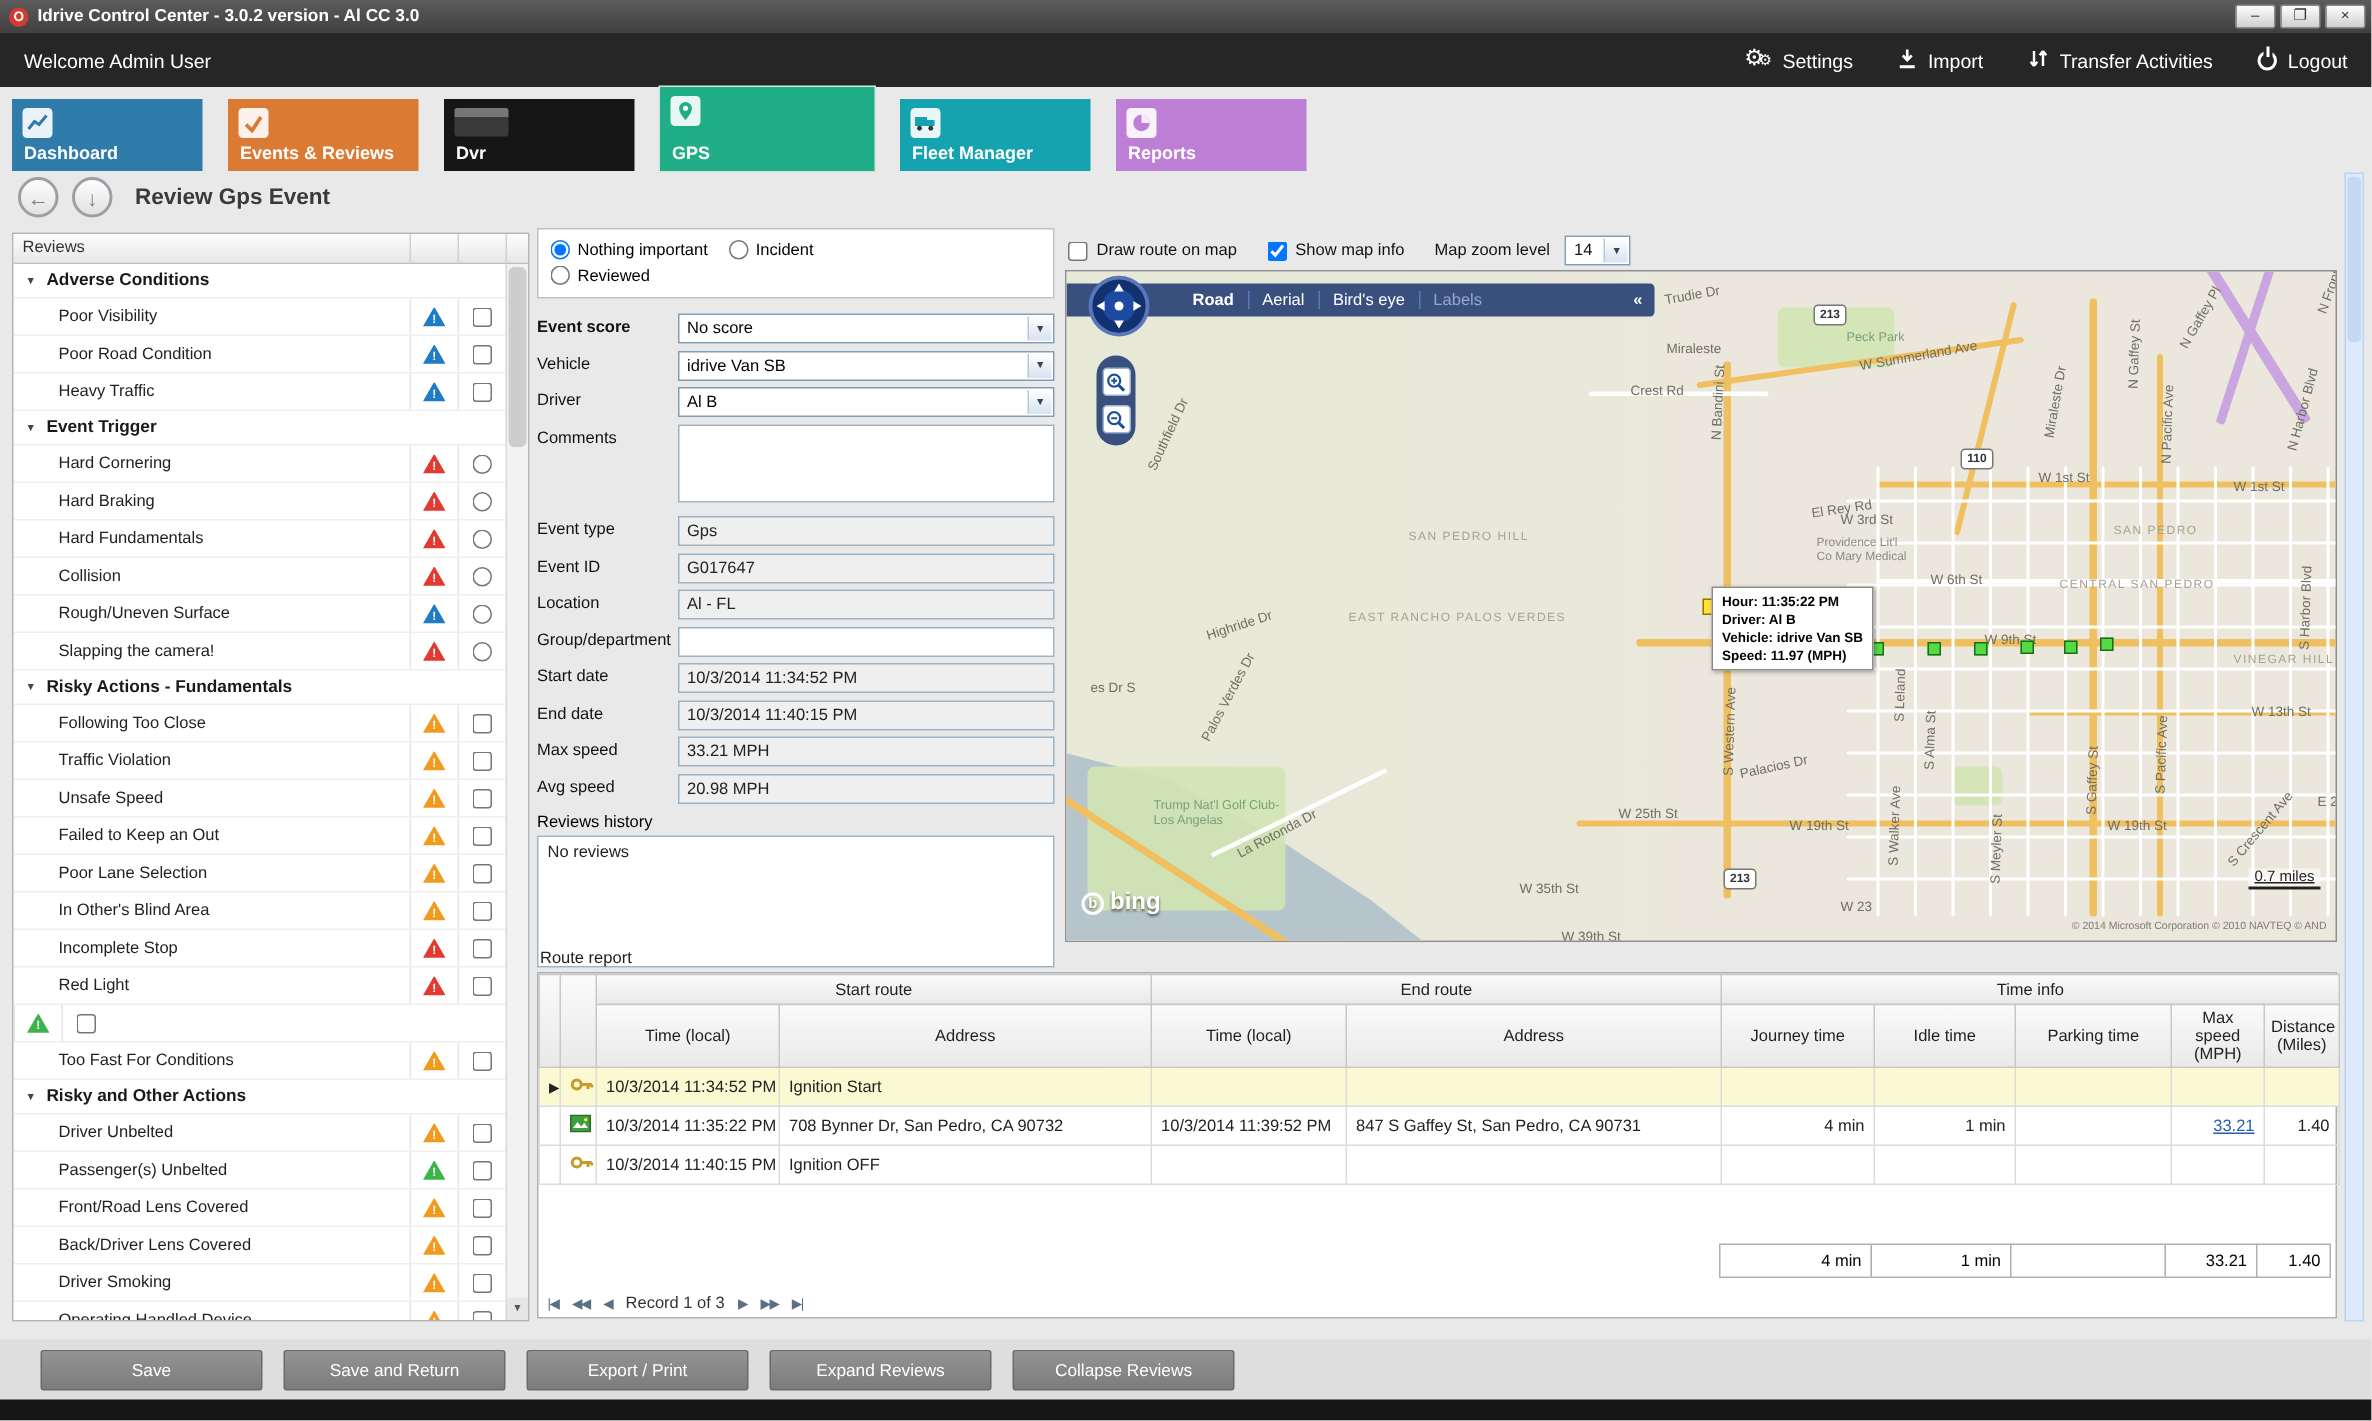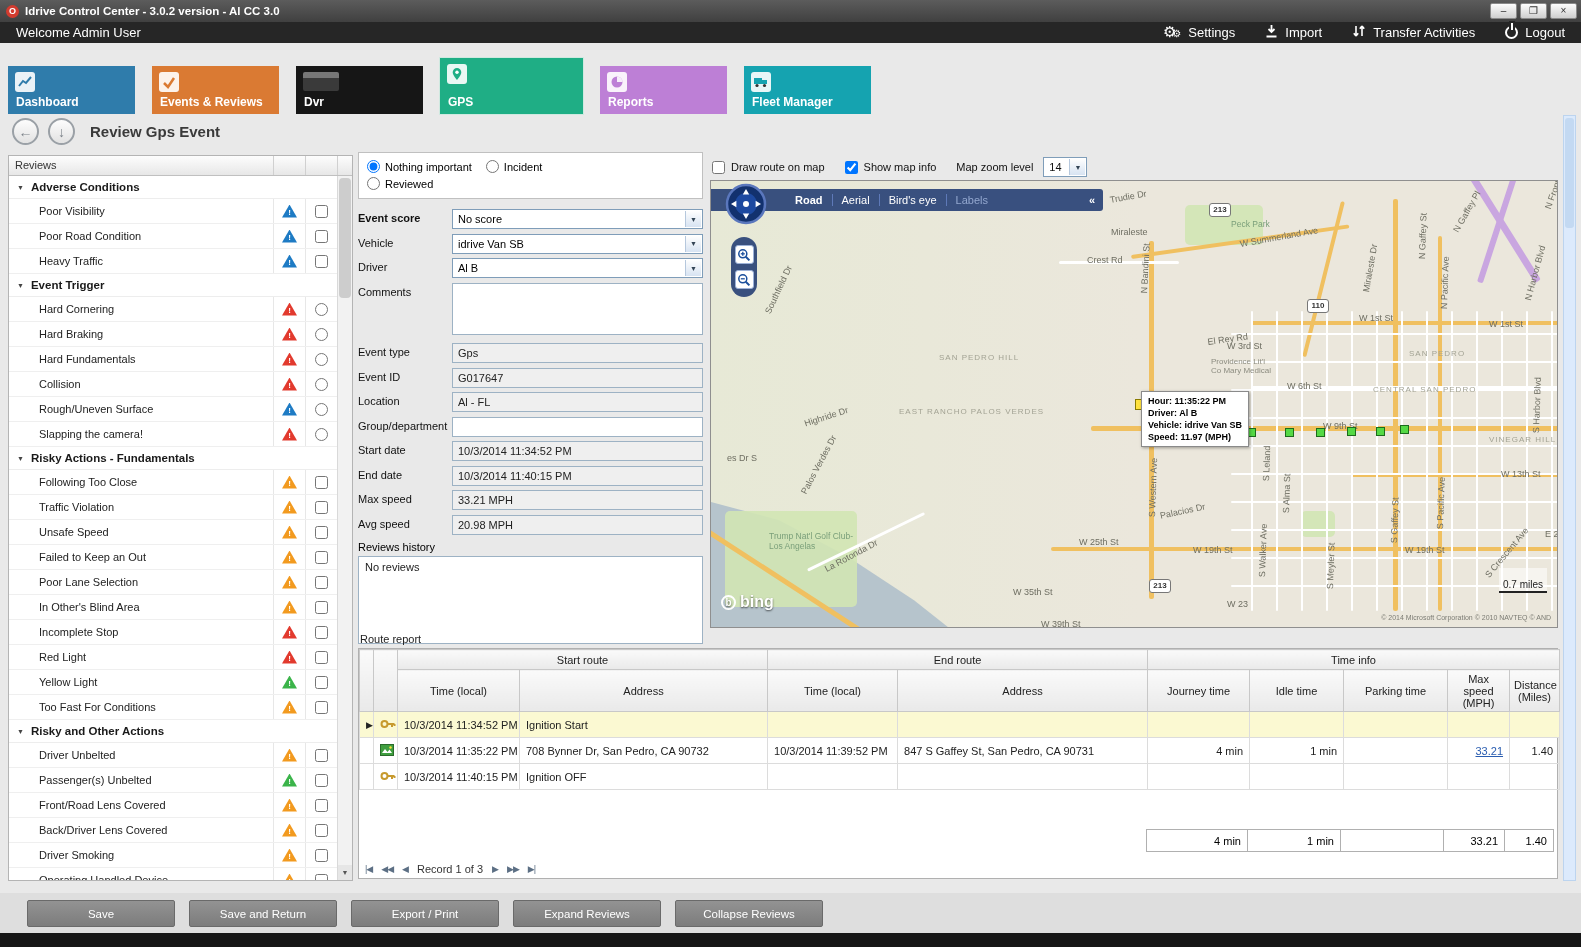--- a/index.html
+++ b/index.html
@@ -10,21 +10,21 @@
   .titlebar { position:absolute; left:0; top:0; width:1581px; height:22px;
     background:linear-gradient(#5c5c5c,#404040); color:#fff; display:flex; align-items:center;
     font-size:11.5px; font-weight:bold; padding:0 4px; }
   .app-logo { width:13px; height:13px; border-radius:50%; background:#d23b2f; color:#fff;
     font-size:9px; font-weight:bold; display:flex; align-items:center; justify-content:center; margin:0 6px 0 2px; }
   .win-controls { margin-left:auto; display:flex; gap:3px; }
   .win-btn { width:27px; height:16px; background:linear-gradient(#fdfdfd,#cfcfcf); border:1px solid #8a8a8a;
     color:#333; font-size:10px; line-height:13px; text-align:center; border-radius:2px; font-weight:normal; }
 
   
-  .menubar { position:absolute; left:0; top:22px; width:1581px; height:21px; background:#262626;
+  .menubar { position:absolute; left:0; top:22px; width:1581px; height:36px; background:#262626;
     color:#fff; display:flex; align-items:center; font-size:13px; padding:0 16px; }
   .menu-right { margin-left:auto; display:flex; gap:30px; align-items:center; }
   .menu-item { display:flex; align-items:center; gap:7px; cursor:pointer; }
   .gear-glyph { font-size:15px; line-height:14px; }
   .gear-glyph .g2 { font-size:10px; margin-left:-4px; }
   .power-icon { width:13px; height:13px; border:2px solid #fff; border-radius:50%; position:relative; display:inline-block; }
   .power-icon::after { content:''; position:absolute; top:-5px; left:50%; transform:translateX(-50%);
     width:2px; height:7px; background:#fff; box-shadow:0 0 0 2px #262626; }
 
   
@@ -127,21 +127,21 @@
     display:flex; align-items:center; justify-content:center; }
   .rpt { position:absolute; width:9px; height:9px; background:#55d945; border:1px solid #1c6b1c; z-index:3; }
   .rpt.yellow { width:11px; height:11px; background:#ffe23e; border:1px solid #8a7a00; }
   .map-tooltip { position:absolute; background:#fff; border:1px solid #8a8a8a; box-shadow:1px 1px 3px rgba(0,0,0,.35);
     font-size:9px; font-weight:bold; line-height:12px; padding:3px 6px; z-index:5; white-space:nowrap; }
   .bing-logo { position:absolute; left:10px; bottom:16px; color:#fff; font-weight:bold; font-size:16px;
     text-shadow:0 1px 2px rgba(0,0,0,.65); display:flex; align-items:center; gap:4px; z-index:4; }
   .b-badge { width:15px; height:15px; border:2px solid #fff; border-radius:50%; font-size:10px;
     display:flex; align-items:center; justify-content:center; }
   .map-scale { position:absolute; right:10px; bottom:34px; font-size:10px; color:#222; z-index:4;
-    border-bottom:2px solid #222; padding:11px 4px 1px; background:rgba(255,255,255,.55); }
+    border-bottom:2px solid #222; padding:0 4px 1px; background:rgba(255,255,255,.55);text-decoration:underline; }
   .map-copyright { position:absolute; right:6px; bottom:6px; font-size:7px; color:#7c7c74; z-index:4; }
 
   
   .route-report-title { position:absolute; left:360px; top:633px; font-size:11px; color:#222; }
   .route-report { position:absolute; left:358px; top:648px; width:1200px; height:231px; background:#fff;
     border:1px solid #b0b0b0; }
   table.rt { border-collapse:collapse; table-layout:fixed; width:1198px; font-size:11px; }
   table.rt th { background:linear-gradient(#fafafa,#e9e9e9); border:1px solid #c8c8c8; font-weight:normal;
     color:#222; text-align:center; padding:2px 4px; }
   table.rt thead tr.grp th { height:20px; }
@@ -233,40 +233,40 @@
     </div>
     <div class="tab active" style="background: rgb(31, 174, 133);">
       <span class="tab-icon">
         <svg width="14" height="14">
           <path d="M7 1a4.3 4.3 0 0 1 4.3 4.3C11.3 8.4 7 13 7 13S2.7 8.4 2.7 5.3A4.3 4.3 0 0 1 7 1z" fill="#1fae85"></path>
           <circle cx="7" cy="5.2" r="1.7" fill="#fff"></circle>
         </svg>
       </span>
       <span class="tab-label">GPS</span>
     </div>
-    <div class="tab" style="background: rgb(189, 127, 214);">
-      <span class="tab-icon">
-        <svg width="14" height="14">
-          <circle cx="7" cy="7" r="5.5" fill="#bd7fd6"></circle>
-          <path d="M7 7V1.5A5.5 5.5 0 0 1 12.5 7z" fill="#fff" opacity=".85"></path>
-        </svg>
-      </span>
-      <span class="tab-label">Reports</span>
-    </div>
     <div class="tab" style="background: rgb(21, 163, 176);">
       <span class="tab-icon">
         <svg width="16" height="12">
           <rect x="1" y="2" width="8" height="6" fill="#15a3b0"></rect>
           <rect x="9" y="4" width="5" height="4" fill="#15a3b0"></rect>
           <circle cx="4" cy="9.5" r="1.6" fill="#333"></circle>
           <circle cx="11.5" cy="9.5" r="1.6" fill="#333"></circle>
         </svg>
       </span>
       <span class="tab-label">Fleet Manager</span>
     </div>
+    <div class="tab" style="background: rgb(189, 127, 214);">
+      <span class="tab-icon">
+        <svg width="14" height="14">
+          <circle cx="7" cy="7" r="5.5" fill="#bd7fd6"></circle>
+          <path d="M7 7V1.5A5.5 5.5 0 0 1 12.5 7z" fill="#fff" opacity=".85"></path>
+        </svg>
+      </span>
+      <span class="tab-label">Reports</span>
+    </div>
   </div>
 
 <div class="page-header">
   <div class="circle-btn">←</div>
   <div class="circle-btn">↓</div>
   <div class="page-title">Review Gps Event</div>
 </div>
 
 <div class="reviews-panel">
   <div class="rv-header">
@@ -435,21 +435,20 @@
       <div class="rv-row">
         <div class="rv-name">Red Light</div>
         <div class="rv-cell">
           <span class="tri" style="background: rgb(226, 58, 46);">!</span>
         </div>
         <div class="rv-cell">
           <input type="checkbox" style="">
         </div>
       </div>
       <div class="rv-row">
-        <div class="rv-name">Yellow Light</div>
         <div class="rv-cell">
           <span class="tri" style="background: rgb(59, 180, 74);">!</span>
         </div>
         <div class="rv-cell">
           <input type="checkbox" style="">
         </div>
       </div>
       <div class="rv-row">
         <div class="rv-name">Too Fast For Conditions</div>
         <div class="rv-cell">

